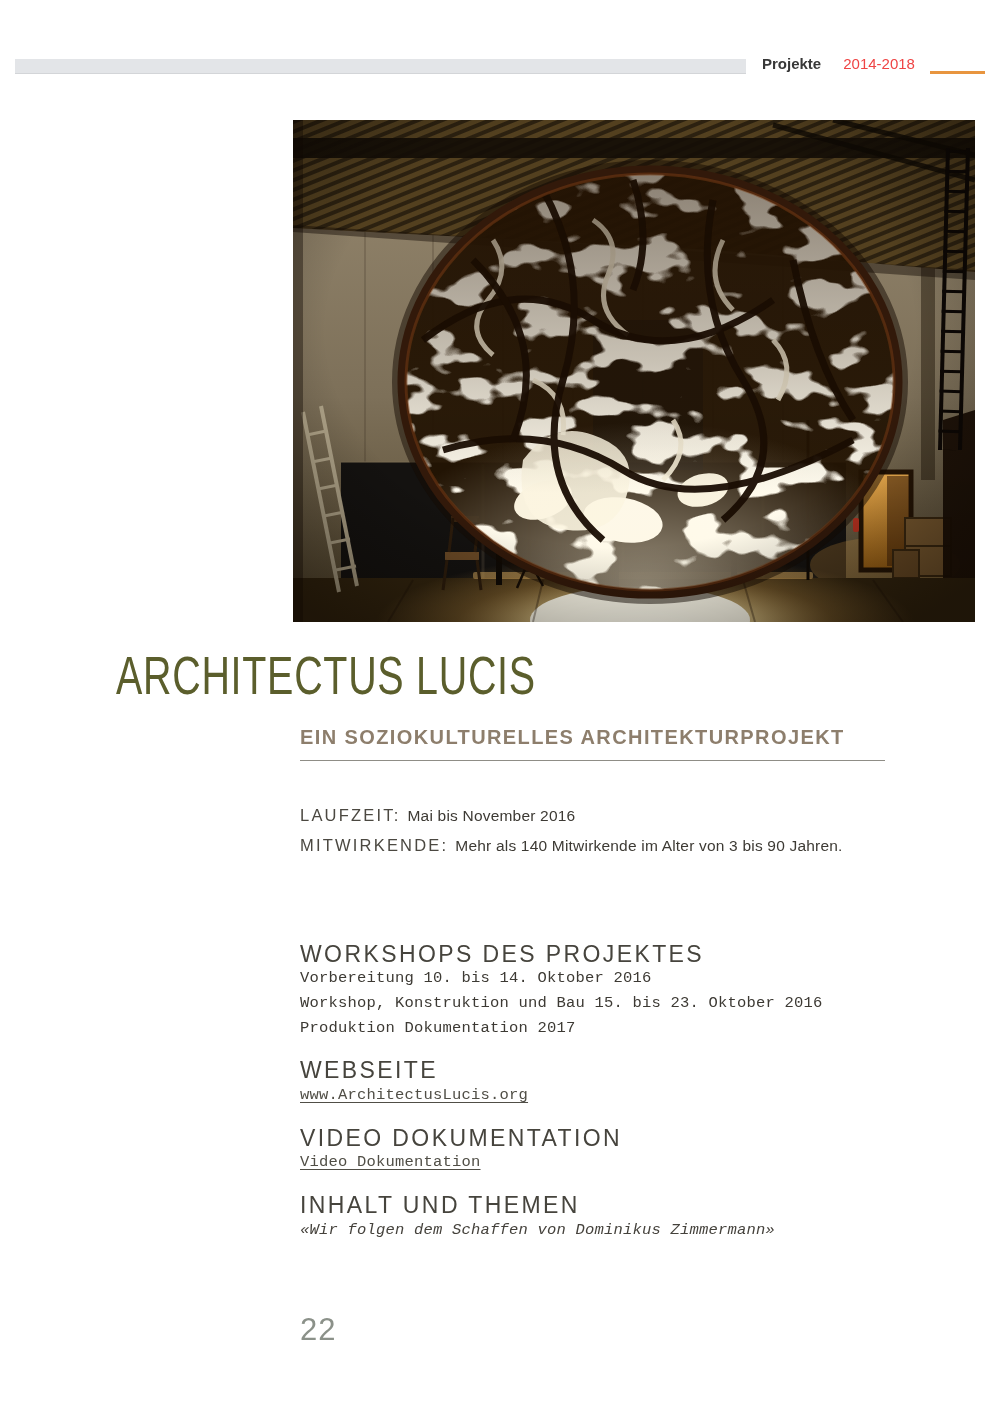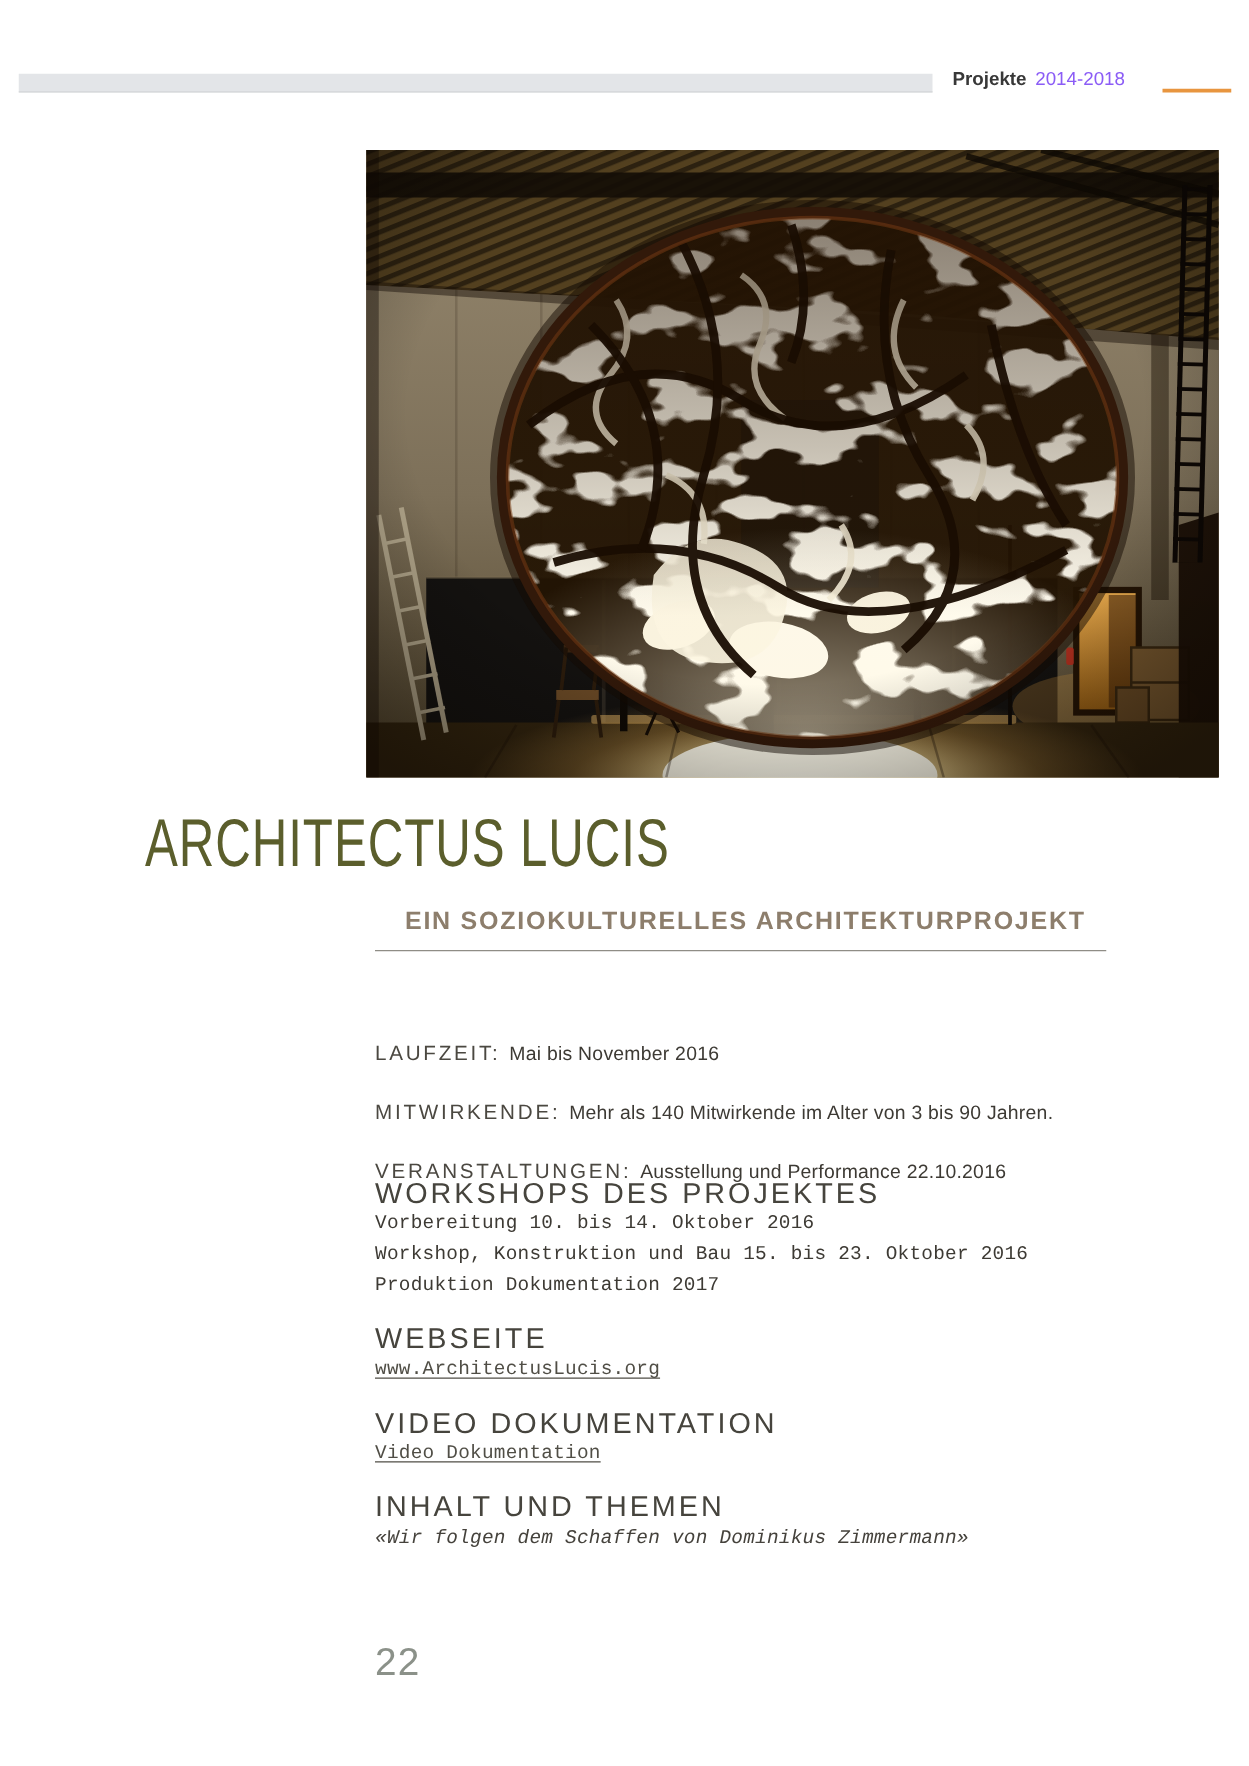--- a/index.html
+++ b/index.html
@@ -16,21 +16,21 @@
     position: absolute; left: 15px; top: 59px;
     width: 731px; height: 15px;
     background: #e3e5e8;
     border-bottom: 1px solid #d3d5d8;
   }
   .header-label {
     position: absolute; left: 762px; top: 55px;
     font-size: 15px; color: #3f3f3f; white-space: nowrap;
   }
   .header-label .b { font-weight: bold; color: #383838; }
-  .header-label .y { margin-left: 7px; color: #8b5cf6; }
+  .header-label .y { margin-left: 22px; color: #ef4444; }
   .accent-line {
     position: absolute; left: 930px; top: 71px;
     width: 55px; height: 3px; background: #e8953f;
   }
 
   
   .photo {
     position: absolute; left: 293px; top: 120px;
     width: 682px; height: 502px;
     background: #3a2d1a;
@@ -44,26 +44,26 @@
     color: #5b5e2c; letter-spacing: 1px; white-space: nowrap;
     transform: scaleX(0.73); transform-origin: left top;
   }
   .page-subtitle-wrap {
     position: absolute; left: 300px; top: 726px;
     width: 585px; border-bottom: 1px solid #8f8d86;
     padding-bottom: 11px;
   }
   .page-subtitle {
     font-size: 20px; font-weight: bold;
-    color: #8d7e6c; letter-spacing: 1.4px; white-space: nowrap; margin-left: 24px;
+    color: #8d7e6c; letter-spacing: 1.4px; white-space: nowrap;
   }
 
   
   .info-list { position: absolute; left: 300px; top: 806px; width: 650px; }
-  .info-row { margin-bottom: 11px; white-space: nowrap; margin-top: 28px; }
+  .info-row { margin-bottom: 11px; white-space: nowrap; }
   .info-label {
     font-size: 16.5px; color: #4b4841; letter-spacing: 2.2px;
     margin-right: 7px;
   }
   .info-value { font-size: 15.5px; color: #3d3a34; letter-spacing: 0.2px; }
 
   
   .sec-heading {
     position: absolute; left: 300px;
     font-size: 23px; color: #46443d; letter-spacing: 2.4px;
@@ -273,23 +273,20 @@
   <div class="page-subtitle">EIN SOZIOKULTURELLES ARCHITEKTURPROJEKT</div>
 </div>
 
 <div class="info-list">
   <div class="info-row">
     <span class="info-label">LAUFZEIT:</span><span class="info-value">Mai bis November 2016</span>
   </div>
   <div class="info-row">
     <span class="info-label">MITWIRKENDE:</span><span class="info-value">Mehr als 140 Mitwirkende im Alter von 3 bis 90 Jahren.</span>
   </div>
-  <div class="info-row">
-    <span class="info-label">VERANSTALTUNGEN:</span><span class="info-value">Ausstellung und Performance 22.10.2016</span>
-  </div>
 </div>
 
 <div class="sec-heading" style="top:941px">WORKSHOPS DES PROJEKTES</div>
 <div class="body-line" style="top:969px">Vorbereitung 10. bis 14. Oktober 2016</div>
 <div class="body-line" style="top:994px">Workshop, Konstruktion und Bau 15. bis 23. Oktober 2016</div>
 <div class="body-line" style="top:1019px">Produktion Dokumentation 2017</div>
 
 <div class="sec-heading" style="top:1057px">WEBSEITE</div>
 <a class="body-line link" style="top:1086px">www.ArchitectusLucis.org</a>
 

